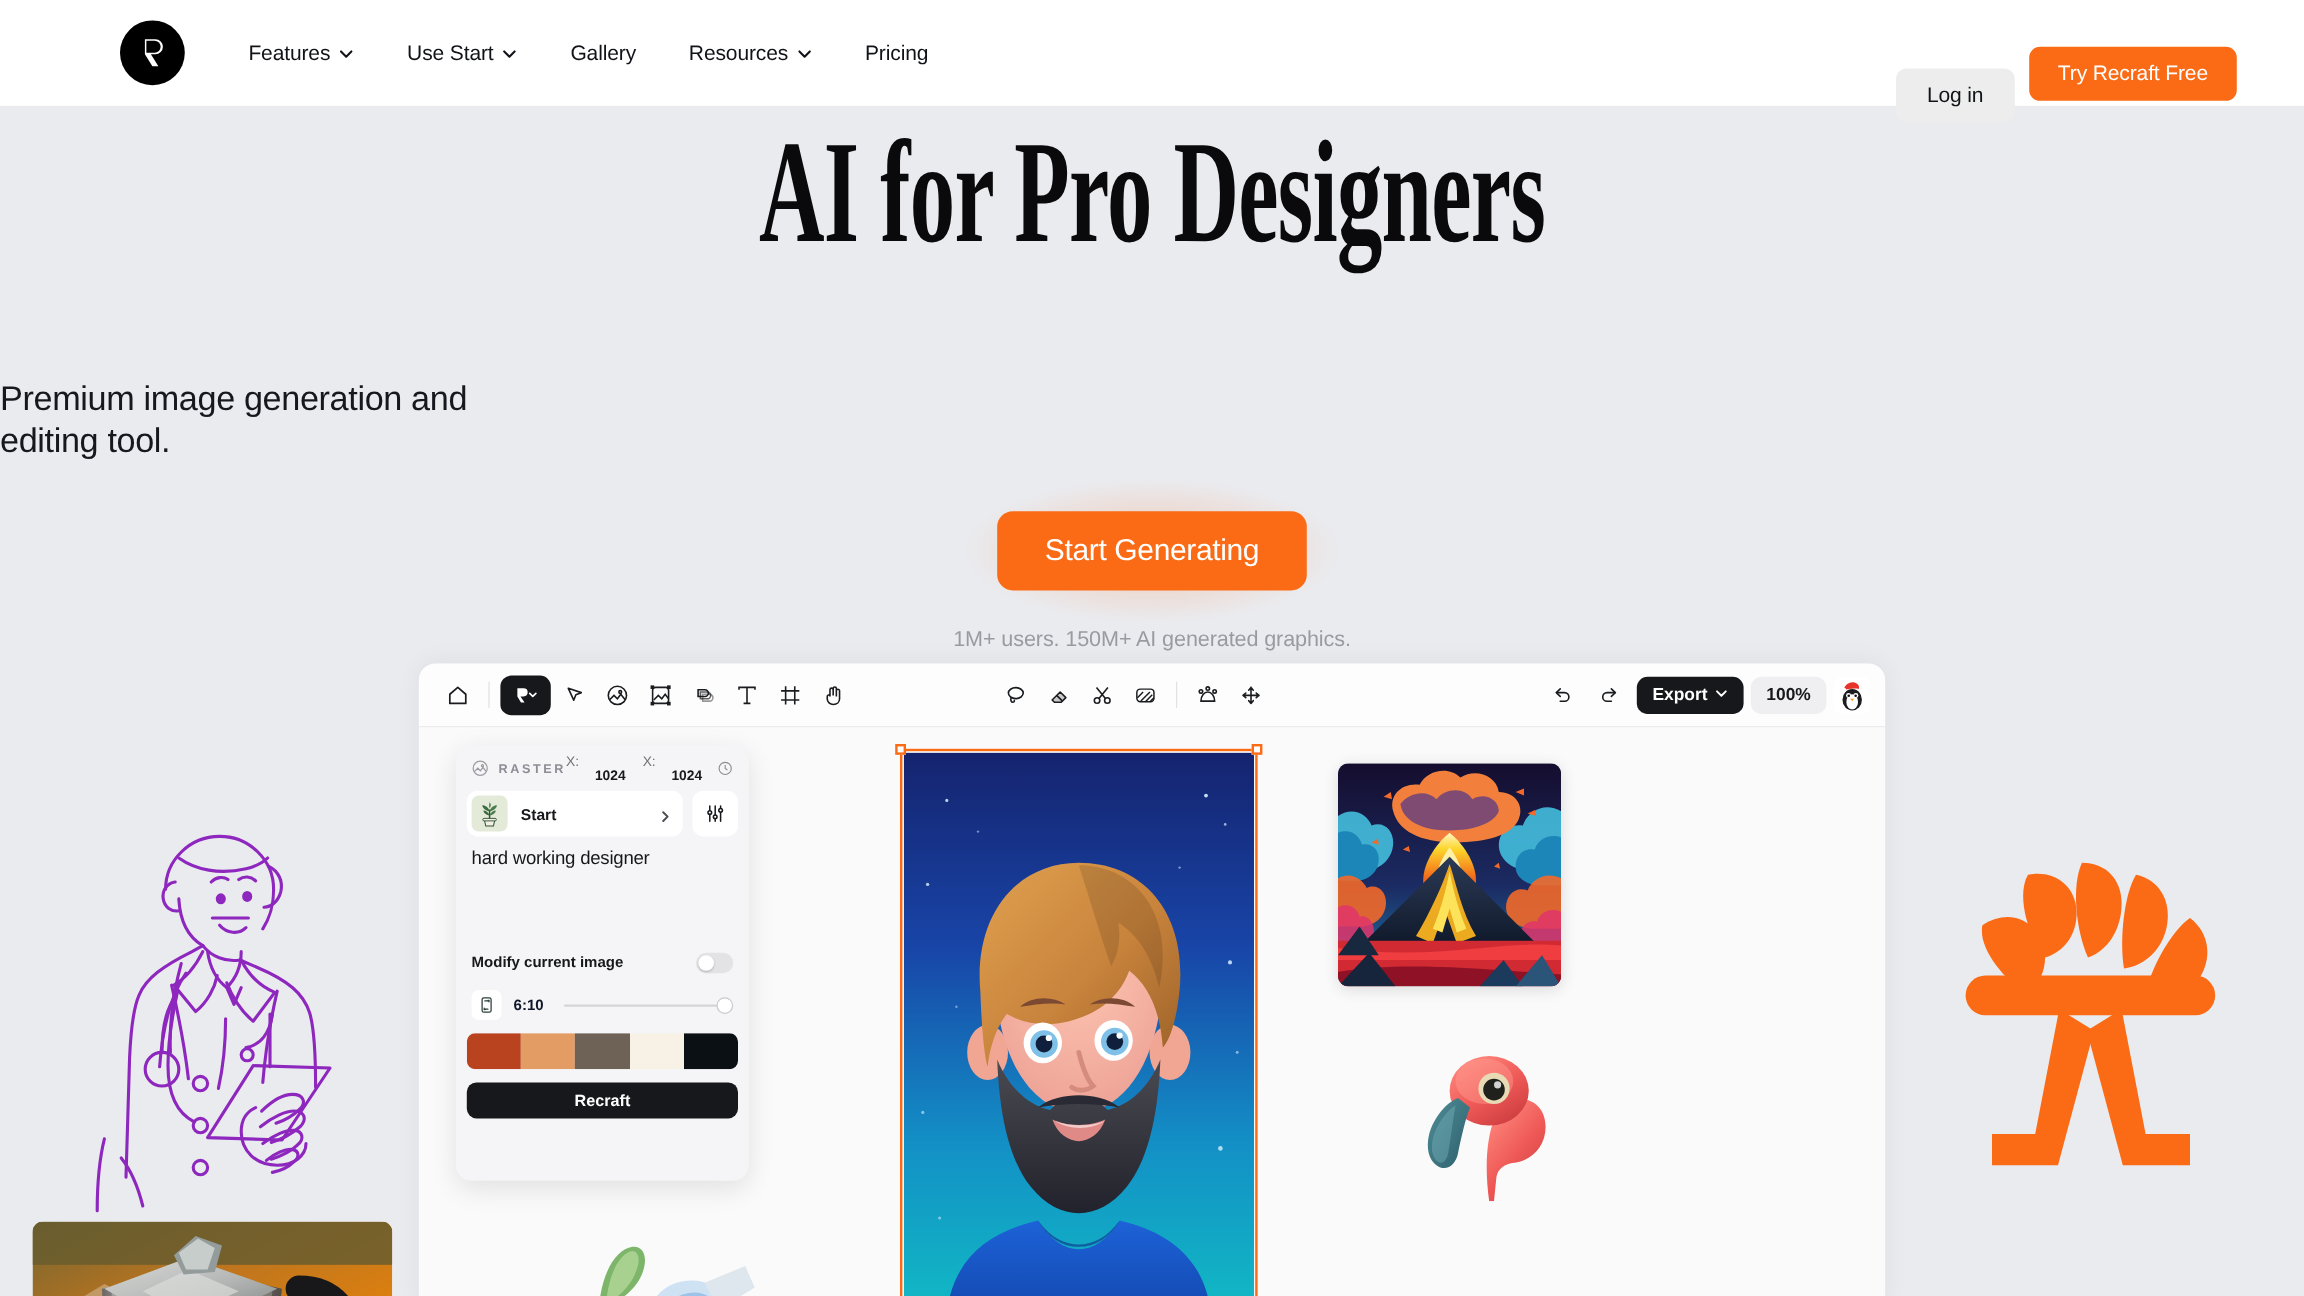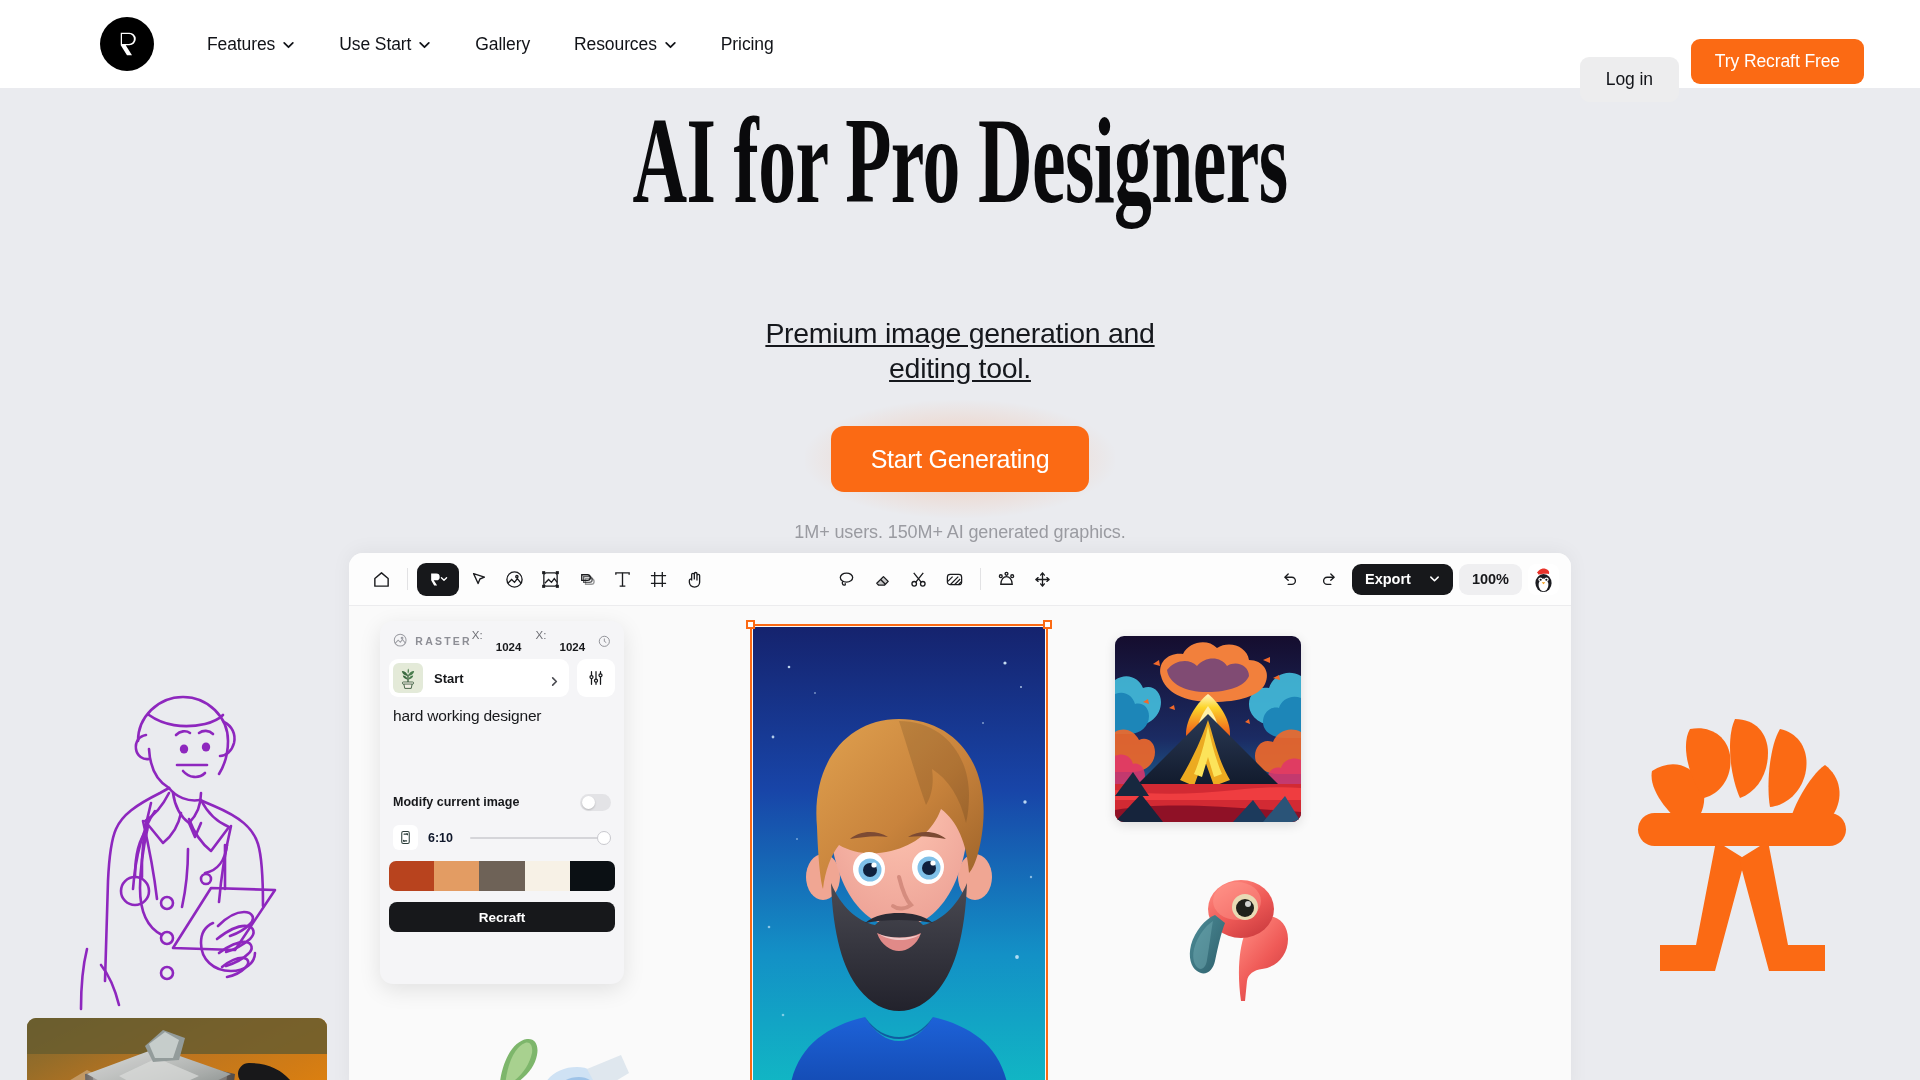--- a/index.html
+++ b/index.html
@@ -53,22 +53,22 @@
   }
   .hero-title{
     position:absolute; top:12px; left:0; width:1920px; text-align:center;
     font-family:"Liberation Serif", serif;
     font-size:122px; font-weight:700; color:#0a0a0c;
     letter-spacing:-1px; line-height:1;
     transform:scaleX(0.62); transform-origin:center top;
     white-space:nowrap;
   }
   .hero-sub{
-    position:absolute; top:228px; left:0; width:1920px; text-align:center;
-    font-size:28.5px; line-height:35px; color:#16181d; letter-spacing:-0.3px;text-decoration:underline;
+    position:absolute; top:228px; left:0; width:1920px; text-align:left;
+    font-size:28.5px; line-height:35px; color:#16181d; letter-spacing:-0.3px;
   }
   .cta-wrap{ position:absolute; top:338px; left:0; width:1920px; display:flex; justify-content:center; }
   .cta-glow{
     position:relative;
     padding:26px;
     margin:-26px;
     border-radius:40px;
     background:radial-gradient(ellipse at center, rgba(251,106,20,0.28) 0%, rgba(251,106,20,0.10) 45%, rgba(251,106,20,0) 72%);
   }
   .btn-cta{
@@ -100,21 +100,21 @@
   .tb-btn{
     width:33px; height:33px; border-radius:8px;
     display:flex; align-items:center; justify-content:center;
     cursor:pointer; color:#1b1c1f;
   }
   .tb-btn svg{ display:block; }
   .tb-btn.active{ background:#17181b; color:#fff; width:42px; border-radius:9px; }
   .tb-sep{ width:1px; height:22px; background:#e2e2e4; margin:0 6px; }
   .tb-export{
     background:#17181b; color:#fff; border-radius:9px; height:31px;
-    display:flex; align-items:center; gap:18px; padding:0 13px;
+    display:flex; align-items:center; gap:6px; padding:0 13px;
     font-size:14.5px; cursor:pointer; font-weight:bold;
   }
   .tb-zoom{
     background:#efeff1; color:#17181b; border-radius:9px; height:31px;
     display:flex; align-items:center; padding:0 13px;
     font-size:14.5px; cursor:pointer; font-weight:bold;
   }
   .tb-avatar{
     width:31px; height:31px; border-radius:8px; overflow:hidden;
     background:#fff; display:flex; align-items:center; justify-content:center;

